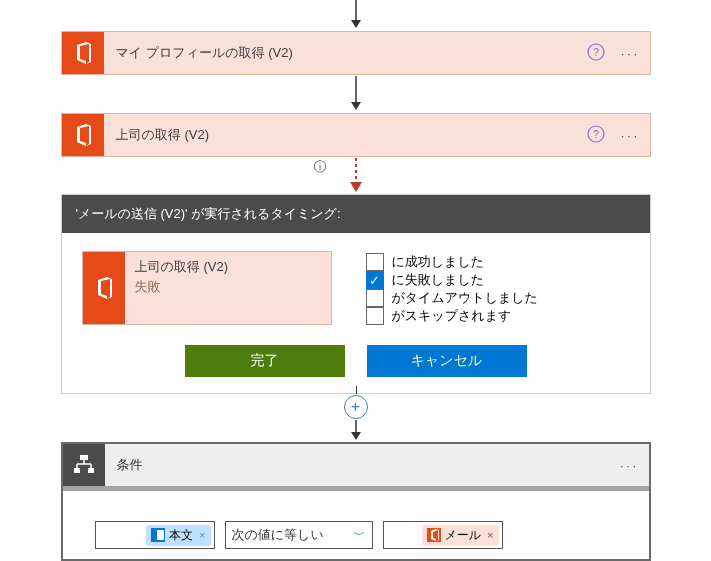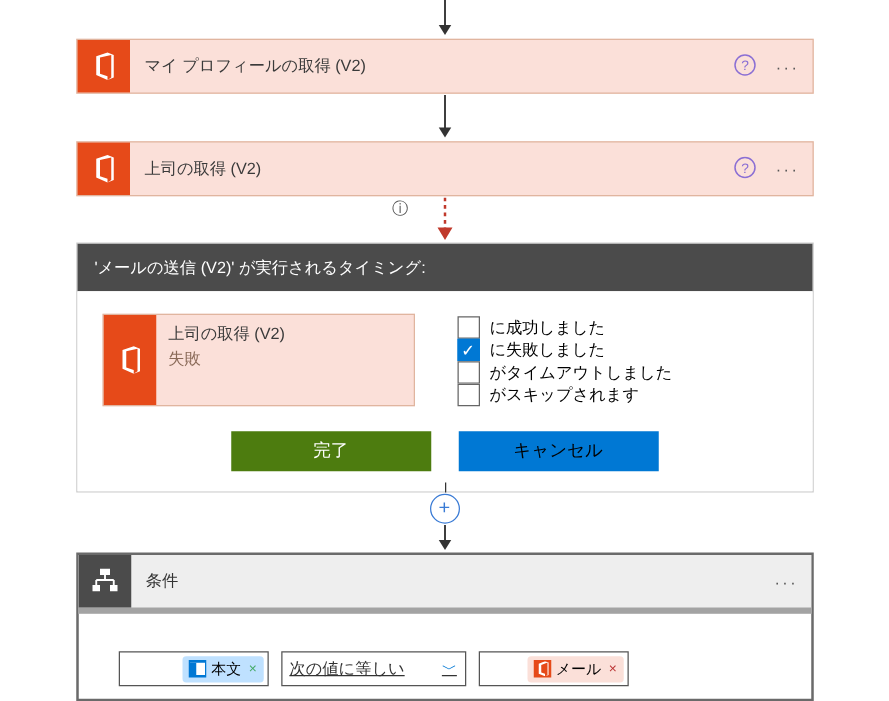--- a/index.html
+++ b/index.html
@@ -111,21 +111,21 @@
     padding: 8px 0 16px 0;
   }
   .btn {
     width:160px;
     text-align:center;
     padding:7px 0;
     font-size:14px;
     cursor:pointer;
   }
   .btn-primary { background:#4d7c0f; color:#fff; }
-  .btn-secondary { background:#0078d4; color:#000000; }
+  .btn-secondary { background:#0078d4; color:#fef9c3; }
   
   .add-bubble {
     width:24px; height:24px; border:1px solid #3a7bd5; border-radius:50%;
     background:#fff; color:#3a7bd5; display:flex; align-items:center;
     justify-content:center; font-size:16px; line-height:1;
     position: relative;
   }
   .add-wrap { position:relative; height:26px; display:flex; justify-content:center; align-items:center; }
   .add-wrap::before {
     content:""; position:absolute; top:-8px; left:50%; width:1px; height:8px;
@@ -159,21 +159,21 @@
   .pill-body { background:#bfe1ff; }
   .pill-body .mini-tile { background:#0078d4; }
   .pill-mail { background:#fbe0d9; }
   .pill-mail .mini-tile { background:#e64a19; }
   .mini-tile { width:14px; height:14px; display:flex; align-items:center; justify-content:center; }
   .pill-x { color:#4a6; font-size:11px; padding-left:2px; }
   .pill-mail .pill-x { color:#b33; }
   .sel-box {
     border:1px solid #555; height:28px; min-width:148px;
     display:flex; align-items:center; justify-content:space-between;
-    padding:0 6px; background:#fff; color:#333;text-decoration:underline;
+    padding:0 6px; background:#fff; color:#333;
   }
   .chev { color:#0078d4; font-size:12px; }
 </style>
 </head>
 <body>
 
 <div class="arrow-down">
   <svg width="16" height="30">
       <line x1="8" y1="0" x2="8" y2="22" stroke="#333" stroke-width="1.5"></line>
       <polygon points="3,20 13,20 8,28" fill="#333"></polygon>

